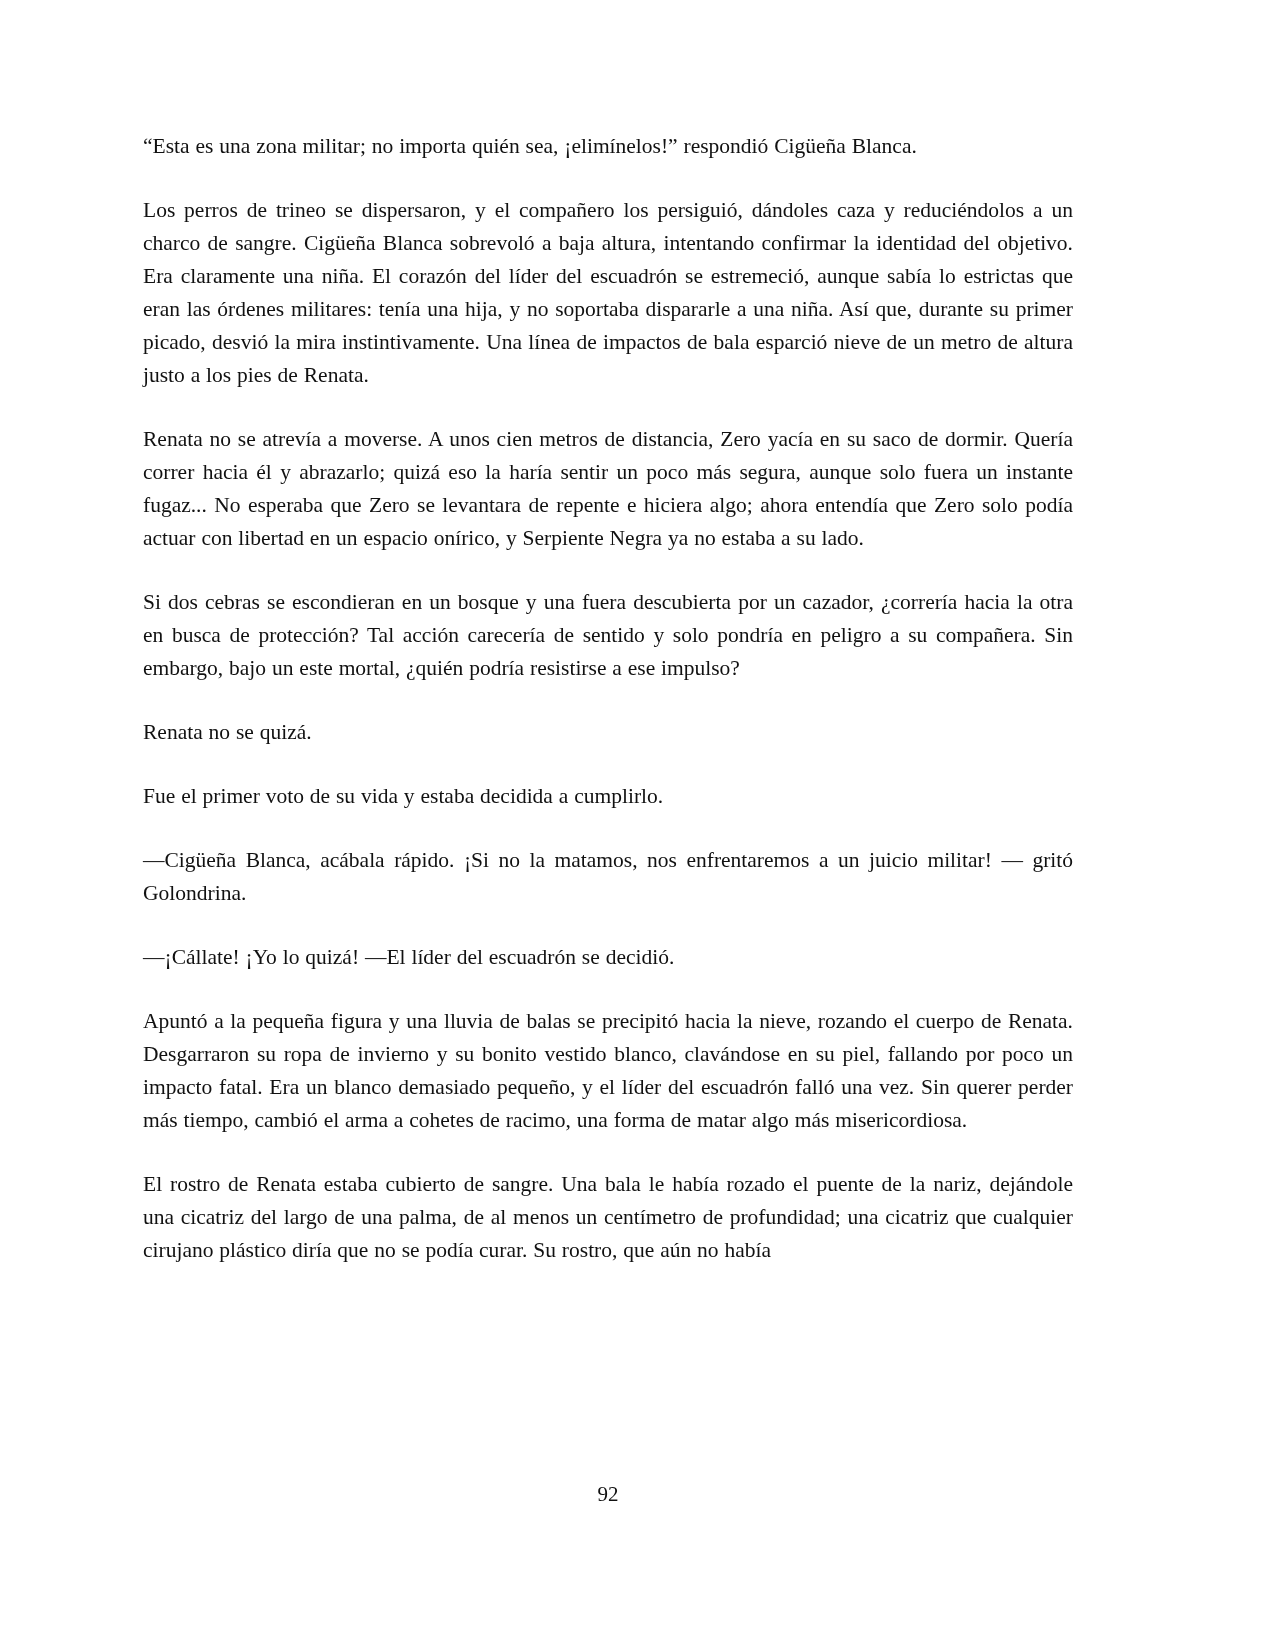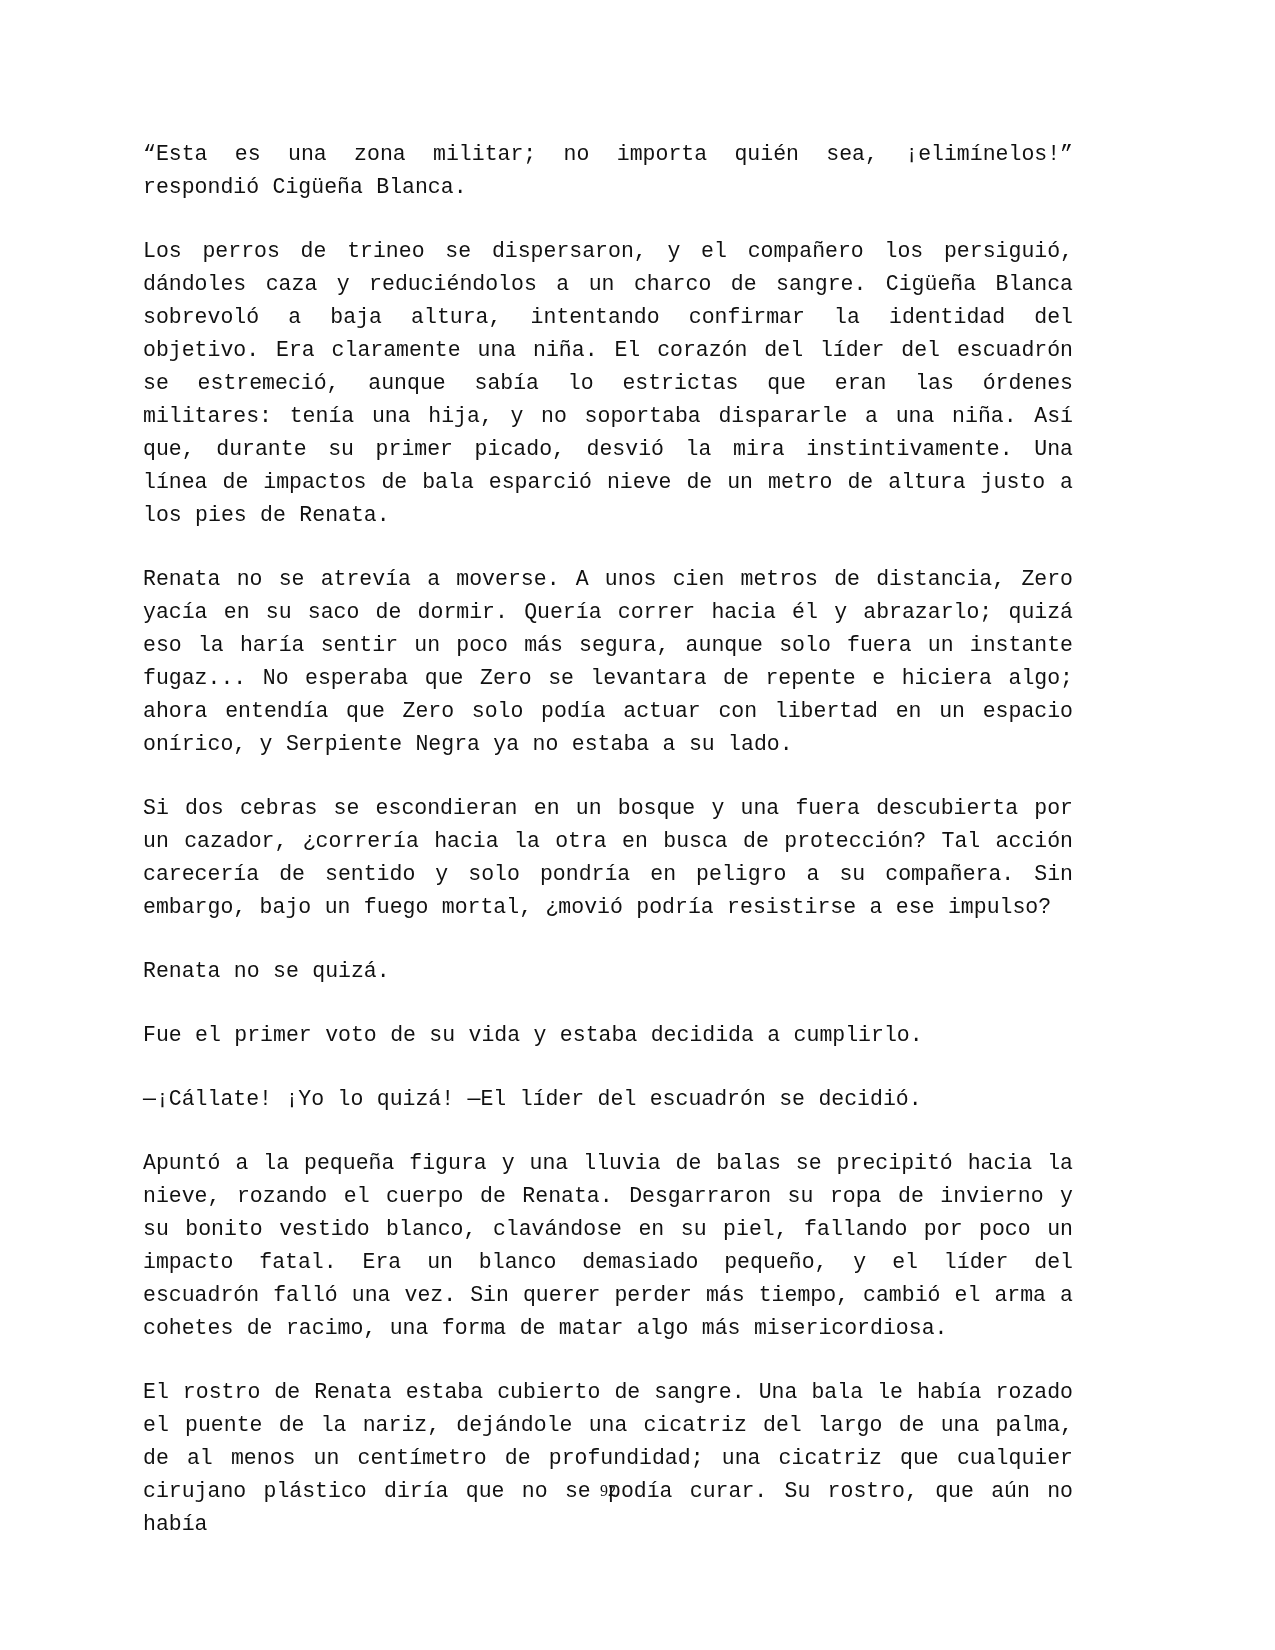--- a/index.html
+++ b/index.html
@@ -10,50 +10,50 @@
   body {
     width: 1275px;
     height: 1650px;
     position: relative;
     font-family: "Liberation Serif", serif;
     color: #111111;
   }
   .page {
     position: absolute;
     left: 143px;
-    top: 138px;
+    top: 130px;
     width: 930px;
-    font-family: Liberation Mono, monospace;
   }
   p.para {
     font-size: 21.5px;
     line-height: 33px;
     text-align: justify;
     margin: 0 0 31px 0;
     word-spacing: 0.5px;
   }
   .footer {
     position: absolute;
     left: 143px;
     top: 1482px;
     width: 930px;
     text-align: center;
-    font-size: 16px;
+    font-size: 21px;
   }
 </style>
 </head>
 <body>
 
 <div class="page">
   <p class="para">“Esta es una zona militar; no importa quién sea, ¡elimínelos!” respondió Cigüeña Blanca.</p>
   <p class="para">Los perros de trineo se dispersaron, y el compañero los persiguió, dándoles caza y reduciéndolos a un charco de sangre. Cigüeña Blanca sobrevoló a baja altura, intentando confirmar la identidad del objetivo. Era claramente una niña. El corazón del líder del escuadrón se estremeció, aunque sabía lo estrictas que eran las órdenes militares: tenía una hija, y no soportaba dispararle a una niña. Así que, durante su primer picado, desvió la mira instintivamente. Una línea de impactos de bala esparció nieve de un metro de altura justo a los pies de Renata.</p>
   <p class="para">Renata no se atrevía a moverse. A unos cien metros de distancia, Zero yacía en su saco de dormir. Quería correr hacia él y abrazarlo; quizá eso la haría sentir un poco más segura, aunque solo fuera un instante fugaz... No esperaba que Zero se levantara de repente e hiciera algo; ahora entendía que Zero solo podía actuar con libertad en un espacio onírico, y Serpiente Negra ya no estaba a su lado.</p>
-  <p class="para">Si dos cebras se escondieran en un bosque y una fuera descubierta por un cazador, ¿correría hacia la otra en busca de protección? Tal acción carecería de sentido y solo pondría en peligro a su compañera. Sin embargo, bajo un fuego mortal, ¿movió podría resistirse a ese impulso?</p>
+  <p class="para">Si dos cebras se escondieran en un bosque y una fuera descubierta por un cazador, ¿correría hacia la otra en busca de protección? Tal acción carecería de sentido y solo pondría en peligro a su compañera. Sin embargo, bajo un este mortal, ¿quién podría resistirse a ese impulso?</p>
   <p class="para">Renata no se quizá.</p>
   <p class="para">Fue el primer voto de su vida y estaba decidida a cumplirlo.</p>
+  <p class="para">—Cigüeña Blanca, acábala rápido. ¡Si no la matamos, nos enfrentaremos a un juicio militar! — gritó Golondrina.</p>
   <p class="para">—¡Cállate! ¡Yo lo quizá! —El líder del escuadrón se decidió.</p>
   <p class="para">Apuntó a la pequeña figura y una lluvia de balas se precipitó hacia la nieve, rozando el cuerpo de Renata. Desgarraron su ropa de invierno y su bonito vestido blanco, clavándose en su piel, fallando por poco un impacto fatal. Era un blanco demasiado pequeño, y el líder del escuadrón falló una vez. Sin querer perder más tiempo, cambió el arma a cohetes de racimo, una forma de matar algo más misericordiosa.</p>
   <p class="para">El rostro de Renata estaba cubierto de sangre. Una bala le había rozado el puente de la nariz, dejándole una cicatriz del largo de una palma, de al menos un centímetro de profundidad; una cicatriz que cualquier cirujano plástico diría que no se podía curar. Su rostro, que aún no había</p>
 </div>
 
 <div class="footer">
   <span>92</span>
 </div>
 
 </body></html>

